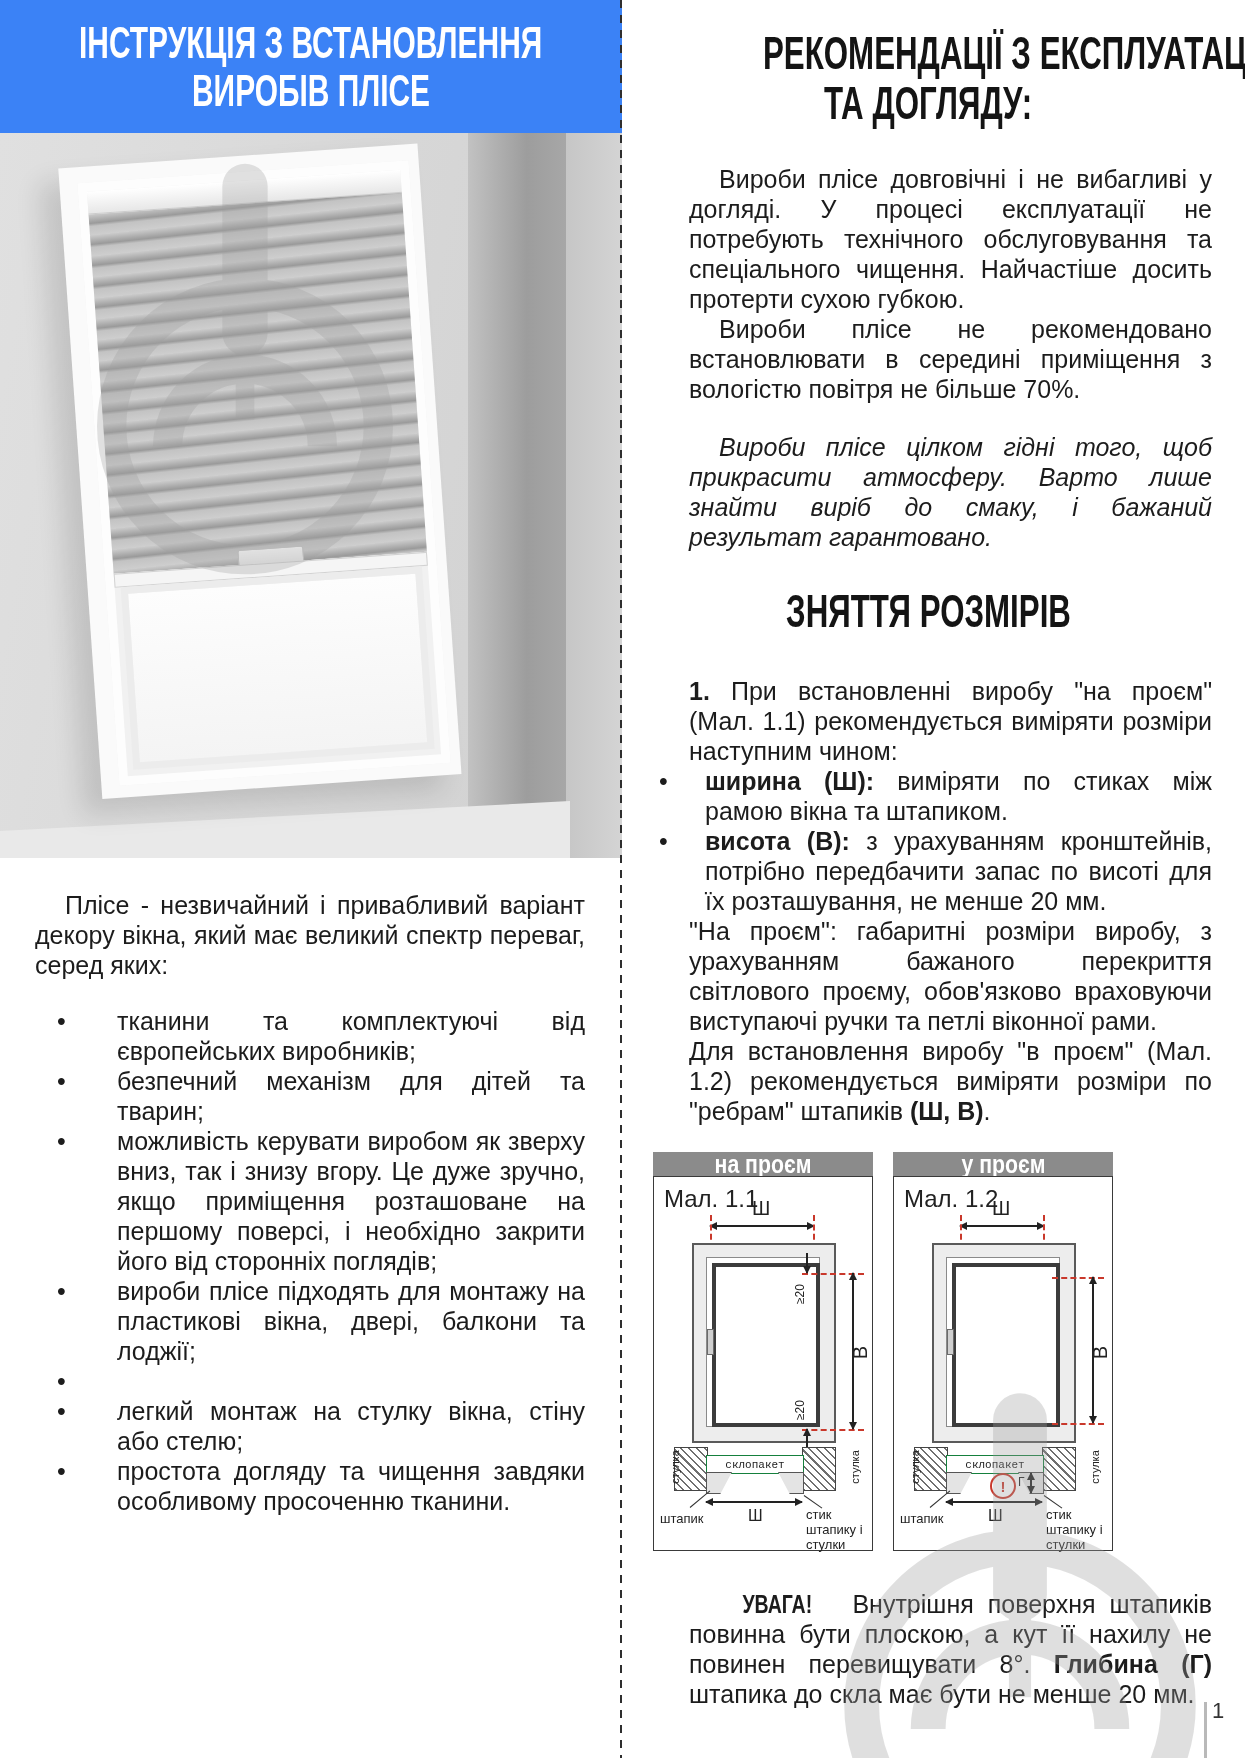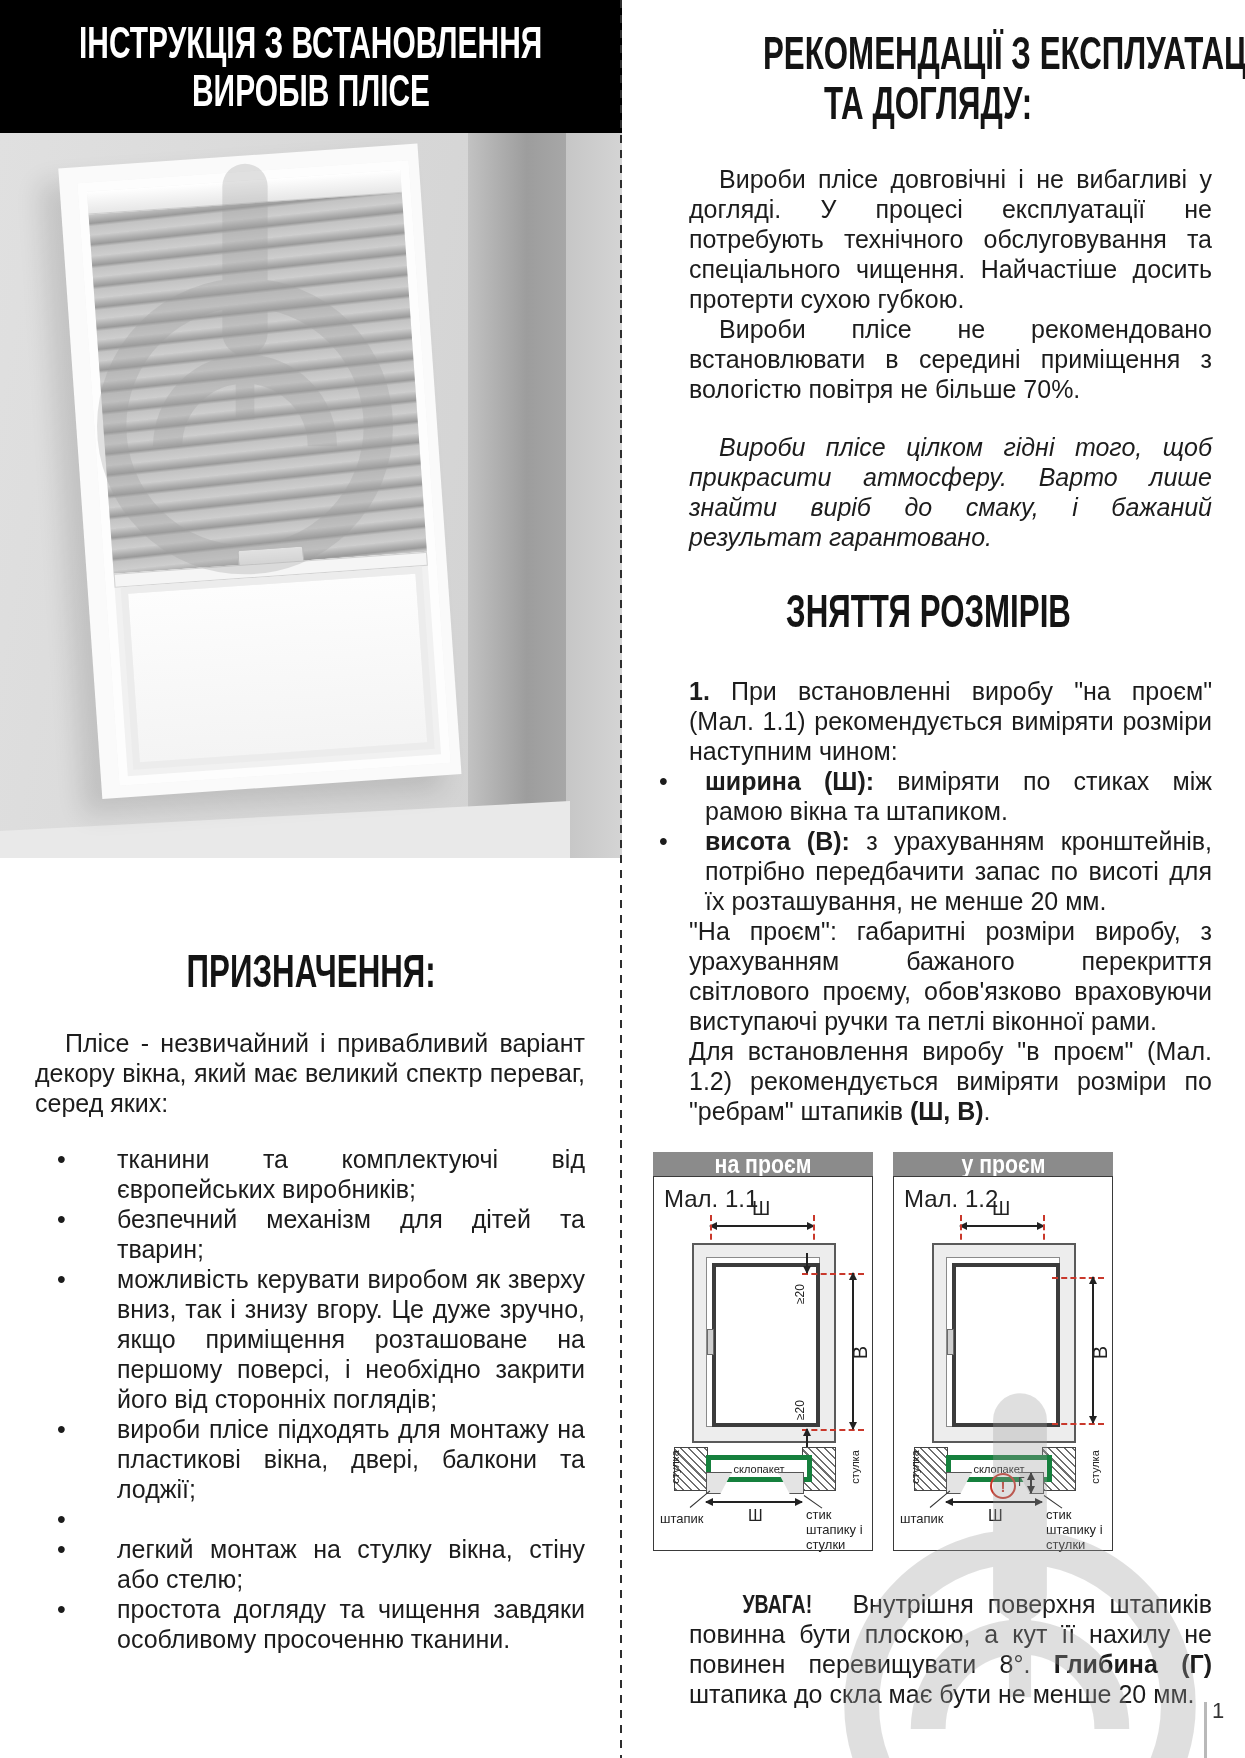--- a/index.html
+++ b/index.html
@@ -7,21 +7,21 @@
         font-family:"Liberation Sans",sans-serif;color:#1c1c1c;}
   
   .body-text{font-size:25px;line-height:30px;text-align:justify;margin-left:44px;}
   .indent{text-indent:30px;}
   .it{font-style:italic;}
   .b{font-weight:bold;}
   .cond{display:inline-block;font-weight:bold;transform:scaleX(.68);transform-origin:center;white-space:nowrap;}
   .cond-inline{display:inline-block;font-weight:bold;transform:scaleX(.78);transform-origin:left center;white-space:nowrap;}
   .h-center{text-align:center;color:#141414;}
   
-  #left-banner{position:absolute;left:0;top:0;width:622px;height:133px;background:#000000;
+  #left-banner{position:absolute;left:0;top:0;width:622px;height:133px;background:#3b82f6;
                display:flex;flex-direction:column;justify-content:center;align-items:center;}
   #left-banner .line{color:#fff;font-size:44px;line-height:48px;}
   #divider{position:absolute;left:620px;top:0;width:2px;height:1758px;
            background:repeating-linear-gradient(180deg,#2e2e2e 0 8px,transparent 8px 15px);}
   #left-col{position:absolute;left:0;top:858px;width:622px;}
   #right-col{position:absolute;left:645px;top:0;width:567px;}
   
   #photo{position:absolute;left:0;top:133px;width:622px;height:725px;overflow:hidden;
          background:linear-gradient(100deg,#e0e0e0 0%,#d7d7d7 55%,#d0d0d0 100%);}
   .corner-dark{position:absolute;left:468px;top:0;width:98px;height:100%;
@@ -73,22 +73,22 @@
   .arr.up{border-left:4px solid transparent;border-right:4px solid transparent;border-bottom:8px solid #222;top:-1px;left:-5px;}
   .arr.down{border-left:4px solid transparent;border-right:4px solid transparent;border-top:8px solid #222;bottom:-1px;left:-5px;}
   .rdash-v{position:absolute;width:0;border-left:2px dashed #c9382b;}
   .rdash-h{position:absolute;height:0;border-top:2px dashed #c9382b;}
   .dim-label{position:absolute;font-size:20px;color:#222;}
   .rot{transform:rotate(-90deg);transform-origin:center;}
   .gte20{position:absolute;font-size:12px;color:#222;transform:rotate(-90deg);}
   
   .hatch{position:absolute;width:32px;height:42px;border:1px solid #444;
          background:repeating-linear-gradient(45deg,#6f6f6f 0 1.5px,#ffffff 1.5px 5.5px);}
-  .glz{position:absolute;background:#fff;border:5px solid #15803d;display:flex;align-items:center;justify-content:center;
-       font-size:11px;color:#222;}
+  .glz{position:absolute;background:#fff;border:1px solid #15803d;display:flex;align-items:center;justify-content:center;
+       font-size:11px;color:#222;font-family:Liberation Mono, monospace;}
   .bead{position:absolute;background:#e4e4e4;border:1px solid #555;}
   .cs-label{position:absolute;font-size:13px;color:#222;line-height:15px;}
   .cs-rot{position:absolute;font-size:11px;color:#222;transform:rotate(-90deg);transform-origin:center;}
   .leader{position:absolute;height:0;border-top:1px solid #333;transform-origin:left center;}
   .warn-circle{position:absolute;width:22px;height:22px;border:2px solid #c9382b;border-radius:50%;
        color:#c9382b;font-weight:bold;font-size:15px;display:flex;align-items:center;justify-content:center;}
   
   #page-num{position:absolute;left:1212px;top:1698px;font-size:22px;color:#333;}
   #page-num-rule{position:absolute;left:1204px;top:1702px;width:3px;height:56px;background:#b9b9b9;}
 </style>
@@ -118,23 +118,20 @@
     </div>
     <svg class="watermark" style="left:85px;top:20px;width:320px;height:460px;opacity:.30" viewBox="-120 -175 240 345">
       <circle cx="0" cy="30" r="100" fill="none" stroke="#9f9f9f" stroke-width="22"></circle>
       <line x1="0" y1="-150" x2="0" y2="-40" stroke="#9f9f9f" stroke-width="34" stroke-linecap="round"></line>
       <line x1="0" y1="-45" x2="0" y2="25" stroke="#9f9f9f" stroke-width="14"></line>
       <path d="M -58 45 A 58 58 0 0 1 58 45" fill="none" stroke="#9f9f9f" stroke-width="22"></path>
     </svg>
   </div>
 
   <div id="left-col">
-    <div class="h-center big-heading" style="margin-top:88px">
-      <span class="cond">ПРИЗНАЧЕННЯ:</span>
-    </div>
     <div class="body-text indent" style="margin:32px 37px 0 35px">Плісе - незвичайний і привабливий варіант декору вікна, який має великий спектр переваг, серед яких:</div>
     <div style="margin:26px 37px 0 35px">
       <div class="brow">
         <span class="bdot">•</span>
         <span class="btxt">тканини та комплектуючі від європейських виробників;</span>
       </div>
       <div class="brow">
         <span class="bdot">•</span>
         <span class="btxt">безпечний механізм для дітей та тварин;</span>
       </div>

